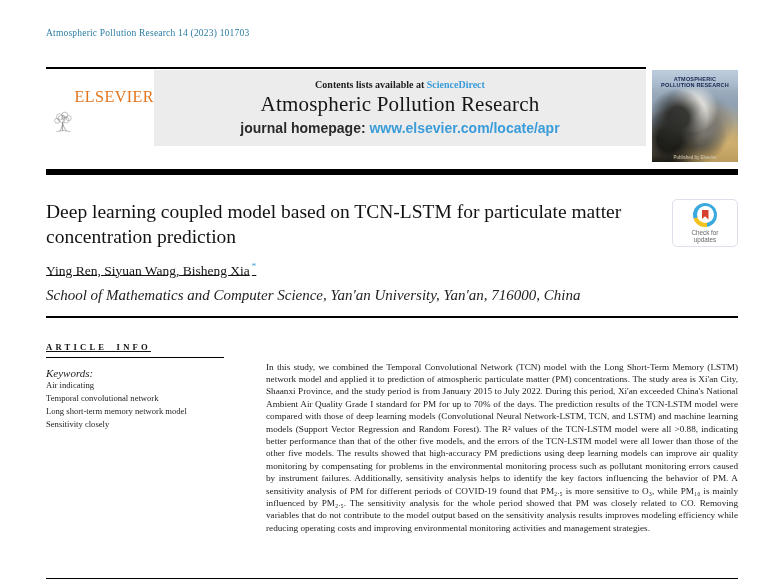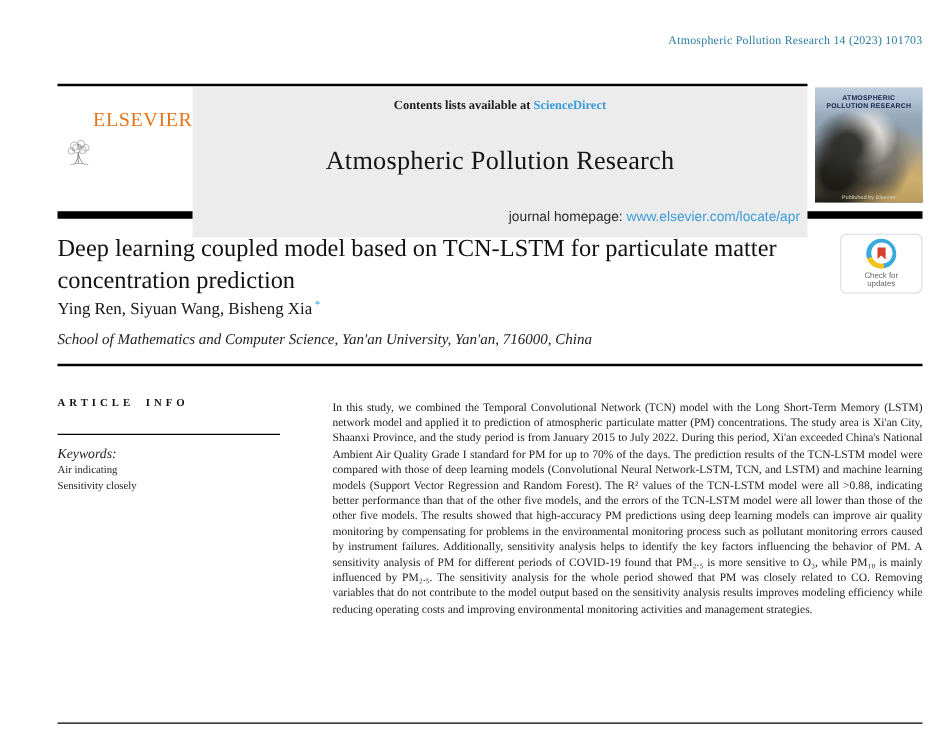--- a/index.html
+++ b/index.html
@@ -1,74 +1,74 @@
 <!DOCTYPE html>
 <html><head>
 <meta charset="utf-8">
 <style>
   html,body{margin:0;padding:0;background:#fff;}
   .page{position:relative;width:760px;height:587px;background:#fff;box-sizing:border-box;
         padding:0 22px 0 46px;overflow:hidden;color:#1d1d1d;
         font-family:"Liberation Serif","DejaVu Serif",serif;}
   
-  .journal-ref{padding-top:28px;text-align:right;font-size:9.5px;color:#2b7ca3;letter-spacing:.2px;}
+  .journal-ref{padding-top:28px;text-align:left;font-size:9.5px;color:#2b7ca3;letter-spacing:.2px;}
   
   .header-rule{margin-top:29px;height:1.5px;background:#000;width:600px;}
   .header{display:flex;margin-top:1px;height:96px;align-items:stretch;}
   .logo-col{width:108px;display:flex;flex-direction:row;align-items:flex-start;justify-content:space-between;padding:18px 0 0 0;}
   .logo-col svg{margin-left:6px;}
   .elsevier-word{font-size:16px;color:#e2751d;letter-spacing:.5px;font-family:"Liberation Serif",serif;}
   .banner{flex:1;background:#ececec;display:flex;flex-direction:column;justify-content:space-between;
-          text-align:center;padding:9px 6px 10px 6px;box-sizing:border-box;height:120px;}
+          text-align:center;padding:9px 6px 10px 6px;box-sizing:border-box;height:76px;}
   .contents-line{font-size:10px;font-weight:600;color:#202020;}
   .link{color:#3b9cd9;text-decoration:none;cursor:pointer;}
   .banner-title{font-size:21px;color:#151515;letter-spacing:.2px;}
-  .homepage-line{font-family:"Liberation Sans",sans-serif;font-size:11px;font-weight:400;color:#2a2a2a;text-align:right;}
+  .homepage-line{font-family:"Liberation Sans",sans-serif;font-size:14px;font-weight:700;color:#2a2a2a;}
   
   .cover{width:86px;height:92px;margin-left:6px;position:relative;overflow:hidden;cursor:pointer;
     background-image:
       radial-gradient(circle at 30% 52%, rgba(45,45,42,.95) 0 14%, rgba(45,45,42,0) 38%),
       radial-gradient(circle at 48% 42%, rgba(238,236,230,.95) 0 13%, rgba(238,236,230,0) 36%),
       radial-gradient(circle at 63% 58%, rgba(125,122,115,.9) 0 14%, rgba(125,122,115,0) 38%),
       radial-gradient(circle at 20% 76%, rgba(24,24,20,.95) 0 12%, rgba(24,24,20,0) 32%),
       radial-gradient(circle at 55% 72%, rgba(60,58,52,.85) 0 12%, rgba(60,58,52,0) 34%),
       radial-gradient(circle at 80% 90%, rgba(214,178,106,.85) 0 16%, rgba(214,178,106,0) 46%),
       linear-gradient(180deg,#b5c3d2 0%,#93a5b7 30%,#8b9aa9 55%,#a29782 80%,#5c523e 92%,#1c1a15 100%);}
   .cover-titleband{position:absolute;top:0;left:0;right:0;padding:6px 5px 2px 5px;text-align:center;
       font-family:"Liberation Sans",sans-serif;font-weight:700;font-size:5.5px;line-height:6.5px;
       color:#17264d;letter-spacing:.2px;
       background:linear-gradient(180deg,rgba(190,205,222,.95) 0%,rgba(170,190,210,.6) 70%,rgba(170,190,210,0) 100%);}
   .cover-publisher{position:absolute;bottom:2px;left:0;right:0;text-align:center;
       font-family:"Liberation Sans",sans-serif;font-size:4.5px;color:#d6cfbc;}
   .thick-bar{margin-top:3px;height:6px;background:#000;width:692px;}
   
-  .title-row{display:flex;margin-top:12px;}
+  .title-row{display:flex;margin-top:24px;}
   .article-title{width:600px;font-size:19.5px;line-height:25px;color:#121212;}
   .updates-badge{margin-left:auto;width:64px;height:46px;border:1px solid #dee0ea;border-radius:5px;
       display:flex;flex-direction:column;align-items:center;justify-content:center;cursor:pointer;background:#fff;}
   .cm-icon{width:24px;height:24px;border-radius:50%;display:flex;align-items:center;justify-content:center;
       background:conic-gradient(#3aa9de 0 168deg,#f2c21e 168deg 252deg,#3aa9de 252deg 360deg);}
   .cm-inner{width:17px;height:17px;border-radius:50%;background:#fff;display:flex;align-items:center;justify-content:center;}
   .cm-bookmark{width:7px;height:10px;background:#d6402e;clip-path:polygon(0 0,100% 0,100% 100%,50% 68%,0 100%);}
   .badge-text{margin-top:2px;font-family:"Liberation Sans",sans-serif;font-size:6.3px;line-height:7px;color:#666;text-align:center;}
   
-  .authors{margin-top:1px;font-size:13.5px;color:#141414;}
+  .authors{margin-top:12px;font-size:13.5px;color:#141414;text-decoration:underline;}
   .author-mark{color:#3b9cd9;font-size:9px;vertical-align:super;margin-left:2px;cursor:pointer;}
-  .affiliation{margin-top:9px;font-size:12px;font-style:italic;color:#222;}
+  .affiliation{margin-top:9px;font-size:15px;font-style:italic;color:#222;}
   .mid-rule{margin-top:12px;height:1.5px;background:#000;width:692px;}
   
   .cols{display:flex;margin-top:24px;}
   .col-left{width:206px;flex:none;}
   .col-right{flex:1;margin-left:14px;}
   .sec-head{font-size:8.6px;font-weight:700;letter-spacing:3.2px;word-spacing:4px;color:#111;
-      padding-bottom:20px;border-bottom:1.2px solid #000;}
+      padding-bottom:5px;border-bottom:1.2px solid #000;text-decoration:underline;}
   .col-left .sec-head{width:178px;}
   .kw-label{margin-top:9px;font-size:11px;font-style:italic;}
   .kw-item{font-size:8.6px;line-height:13px;}
-  .abstract-text{margin-top:3px;font-size:9.2px;line-height:12.4px;text-align:justify;color:#1b1b1b;}
+  .abstract-text{margin-top:19px;font-size:9.2px;line-height:12.4px;text-align:justify;color:#1b1b1b;}
   .bottom-rule{position:absolute;left:46px;bottom:8px;width:692px;height:1.2px;background:#000;}
 </style>
 </head>
 <body>
 
 <div class="page">
 
   <div class="journal-ref">Atmospheric Pollution Research 14 (2023) 101703</div>
 
   <div class="header-rule"></div>
@@ -130,20 +130,22 @@
 
   <div class="affiliation">School of Mathematics and Computer Science, Yan'an University, Yan'an, 716000, China</div>
 
   <div class="mid-rule"></div>
 
   <div class="cols">
     <div class="col-left">
       <div class="sec-head">ARTICLE INFO</div>
       <div class="kw-label">Keywords:</div>
       <div class="kw-item">Air indicating</div>
+      <div class="kw-item">Temporal convolutional network</div>
+      <div class="kw-item">Long short-term memory network model</div>
       <div class="kw-item">Sensitivity closely</div>
     </div>
     <div class="col-right">
       <div class="abstract-text">In this study, we combined the Temporal Convolutional Network (TCN) model with the Long Short-Term Memory (LSTM) network model and applied it to prediction of atmospheric particulate matter (PM) concentrations. The study area is Xi'an City, Shaanxi Province, and the study period is from January 2015 to July 2022. During this period, Xi'an exceeded China's National Ambient Air Quality Grade I standard for PM for up to 70% of the days. The prediction results of the TCN-LSTM model were compared with those of deep learning models (Convolutional Neural Network-LSTM, TCN, and LSTM) and machine learning models (Support Vector Regression and Random Forest). The R² values of the TCN-LSTM model were all &gt;0.88, indicating better performance than that of the other five models, and the errors of the TCN-LSTM model were all lower than those of the other five models. The results showed that high-accuracy PM predictions using deep learning models can improve air quality monitoring by compensating for problems in the environmental monitoring process such as pollutant monitoring errors caused by instrument failures. Additionally, sensitivity analysis helps to identify the key factors influencing the behavior of PM. A sensitivity analysis of PM for different periods of COVID-19 found that PM₂.₅ is more sensitive to O₃, while PM₁₀ is mainly influenced by PM₂.₅. The sensitivity analysis for the whole period showed that PM was closely related to CO. Removing variables that do not contribute to the model output based on the sensitivity analysis results improves modeling efficiency while reducing operating costs and improving environmental monitoring activities and management strategies.</div>
     </div>
   </div>
 
   <div class="bottom-rule"></div>
 </div>
 

